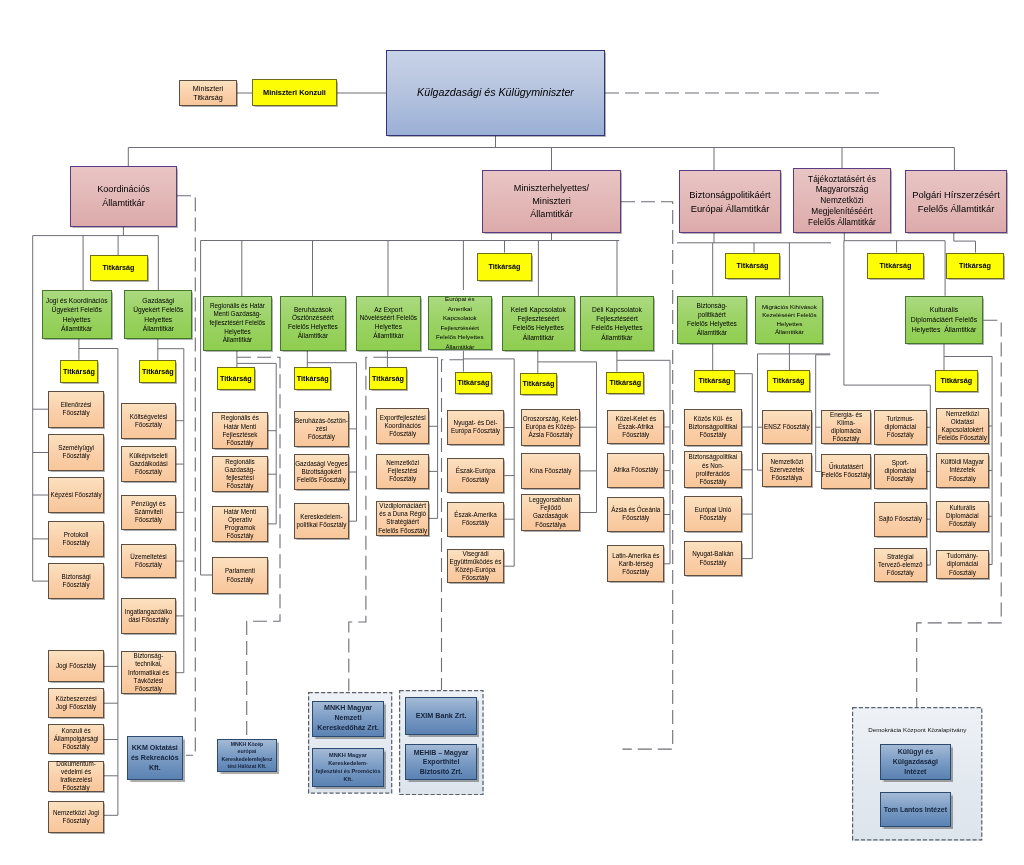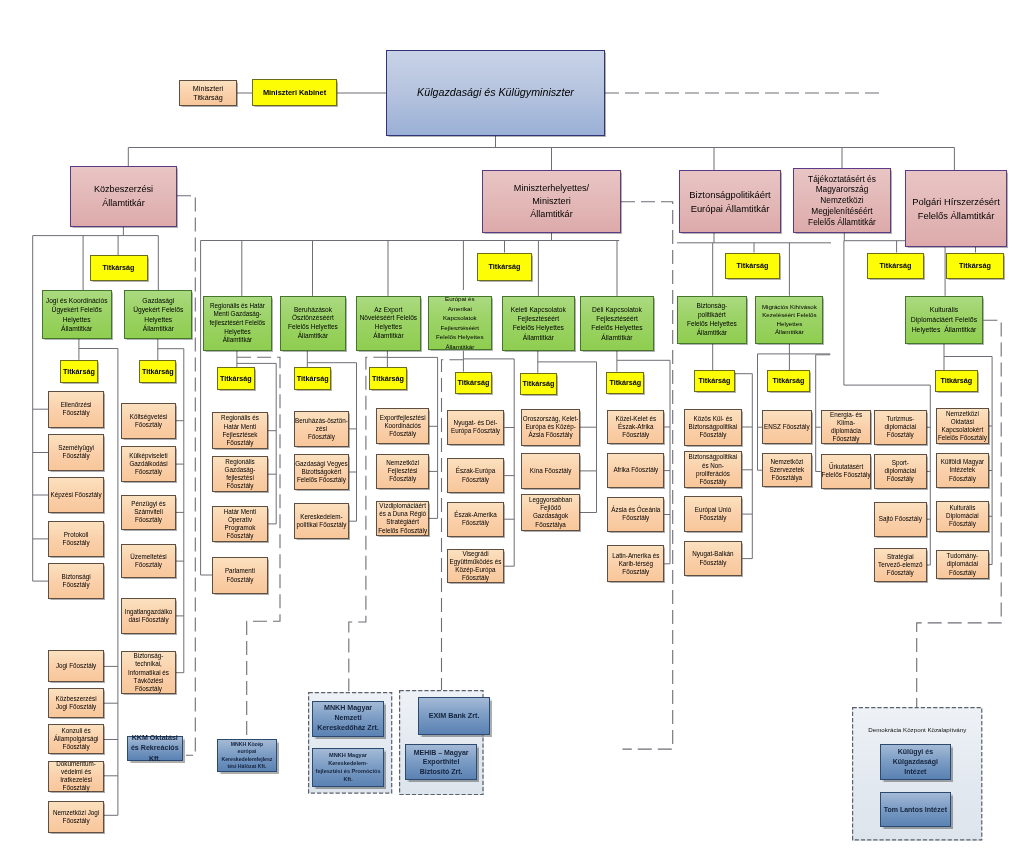--- a/index.html
+++ b/index.html
@@ -184,34 +184,34 @@
     </div>
     <div class="grp" style="left: 851.8px; top: 707.3px; width: 130.4px; height: 133.5px;">
       <svg viewBox="0 0 130.4 133.5">
         <rect x="0.6" y="0.6" width="129.20000000000002" height="132.3" fill="none" stroke="#5a606c" stroke-width="1.2" stroke-dasharray="4.2,2"></rect>
       </svg>
       <span class="glabel" style="left: 16.5px; top: 18.5px; font-size: 6.2px;">Demokrácia Központ Közalapítvány</span>
     </div>
     <div class="bx minister" style="left: 386px; top: 50px; width: 219px; height: 86px; font-size: 10.7px; line-height: 1.3;">Külgazdasági és Külügyminiszter</div>
     <div class="bx dept" style="left: 179px; top: 80px; width: 58px; height: 26px; font-size: 7.2px; line-height: 1.3;">Miniszteri
 Titkárság</div>
-    <div class="bx sec" style="left: 252px; top: 79px; width: 85px; height: 27px; font-size: 7.4px; line-height: 1.3;">Miniszteri Kabinet</div>
-    <div class="bx ss" style="left: 70px; top: 166px; width: 107px; height: 61px; font-size: 9.1px; line-height: 1.45;">Közbeszerzési
+    <div class="bx sec" style="left: 252px; top: 79px; width: 85px; height: 27px; font-size: 7.4px; line-height: 1.3;">Miniszteri Konzuli</div>
+    <div class="bx ss" style="left: 70px; top: 166px; width: 107px; height: 61px; font-size: 9.1px; line-height: 1.45;">Koordinációs
 Államtitkár</div>
     <div class="bx ss" style="left: 482px; top: 170px; width: 139px; height: 63px; font-size: 9.1px; line-height: 1.45;">Miniszterhelyettes/
 Miniszteri
 Államtitkár</div>
     <div class="bx ss" style="left: 679px; top: 170px; width: 102px; height: 63px; font-size: 9.4px; line-height: 1.4;">Biztonságpolitikáért
 Európai Államtitkár</div>
     <div class="bx ss" style="left: 793px; top: 168px; width: 98px; height: 65px; font-size: 8.3px; line-height: 1.3;">Tájékoztatásért és
 Magyarország
 Nemzetközi
 Megjelenítéséért
 Felelős Államtitkár</div>
-    <div class="bx ss" style="left: 905px; top: 170px; width: 102px; height: 77px; font-size: 9.4px; line-height: 1.4;">Polgári Hírszerzésért
+    <div class="bx ss" style="left: 905px; top: 170px; width: 102px; height: 63px; font-size: 9.4px; line-height: 1.4;">Polgári Hírszerzésért
 Felelős Államtitkár</div>
     <div class="bx sec" style="left: 89.5px; top: 255px; width: 58px; height: 26px; font-size: 7.2px; line-height: 1.3;">Titkárság</div>
     <div class="bx sec" style="left: 477px; top: 252.5px; width: 55px; height: 28px; font-size: 7.2px; line-height: 1.3;">Titkárság</div>
     <div class="bx sec" style="left: 725px; top: 252.5px; width: 55px; height: 26px; font-size: 7.2px; line-height: 1.3;">Titkárság</div>
     <div class="bx sec" style="left: 867px; top: 252.5px; width: 57px; height: 26px; font-size: 7.2px; line-height: 1.3;">Titkárság</div>
     <div class="bx sec" style="left: 946px; top: 252.5px; width: 58px; height: 26px; font-size: 7.2px; line-height: 1.3;">Titkárság</div>
     <div class="bx dep" style="left: 41.5px; top: 290px; width: 70.3px; height: 49px; font-size: 6.7px; line-height: 1.37;">Jogi és Koordinációs
 Ügyekért Felelős
 Helyettes
 Államtitkár</div>
@@ -402,35 +402,35 @@
 Felelős Főosztály</div>
     <div class="bx dept" style="left: 935.9px; top: 453px; width: 53px; height: 34.9px; font-size: 6.3px; line-height: 1.3;">Külföldi Magyar
 Intézetek
 Főosztály</div>
     <div class="bx dept" style="left: 935.9px; top: 500.5px; width: 53px; height: 31.5px; font-size: 6.3px; line-height: 1.3;">Kulturális
 Diplomáciai
 Főosztály</div>
     <div class="bx dept" style="left: 935.9px; top: 550.2px; width: 53px; height: 28.5px; font-size: 6.3px; line-height: 1.3;">Tudomány-
 diplomáciai
 Főosztály</div>
-    <div class="bx blue" style="left: 126.5px; top: 736px; width: 56.6px; height: 25px; font-size: 7.1px; line-height: 1.45;">KKM Oktatási
+    <div class="bx blue" style="left: 126.5px; top: 736px; width: 56.6px; height: 44px; font-size: 7.1px; line-height: 1.45;">KKM Oktatási
 és Rekreációs
 Kft.</div>
     <div class="bx blue" style="left: 216.7px; top: 738.6px; width: 60.5px; height: 33.9px; font-size: 5.2px; line-height: 1.4;">MNKH Közép
 európai
 Kereskedelemfejlesz
 tési Hálózat Kft.</div>
     <div class="bx blue" style="left: 312.3px; top: 700.7px; width: 71.5px; height: 36.7px; font-size: 7.1px; line-height: 1.4;">MNKH Magyar
 Nemzeti
 Kereskedőház Zrt.</div>
     <div class="bx blue" style="left: 312.3px; top: 748.4px; width: 71.5px; height: 39px; font-size: 5.6px; line-height: 1.4;">MNKH Magyar
 Kereskedelem-
 fejlesztési és Promóciós
 Kft.</div>
-    <div class="bx blue" style="left: 405.2px; top: 697.4px; width: 71.8px; height: 37.2px; font-size: 7.2px; line-height: 1.3; margin-left: 13px;">EXIM Bank Zrt.</div>
+    <div class="bx blue" style="left: 405.2px; top: 697.4px; width: 71.8px; height: 37.2px; font-size: 7.2px; line-height: 1.3;">EXIM Bank Zrt.</div>
     <div class="bx blue" style="left: 405.2px; top: 744.1px; width: 71.8px; height: 36.4px; font-size: 7px; line-height: 1.4;">MEHIB – Magyar
 Exporthitel
 Biztosító Zrt.</div>
     <div class="bx blue" style="left: 879.7px; top: 743.5px; width: 71.3px; height: 36.3px; font-size: 7px; line-height: 1.42;">Külügyi és
 Külgazdasági
 Intézet</div>
     <div class="bx blue" style="left: 879.7px; top: 791.6px; width: 71.3px; height: 35.9px; font-size: 7px; line-height: 1.42;">Tom Lantos Intézet</div>
   </div>
 
 </body></html>

